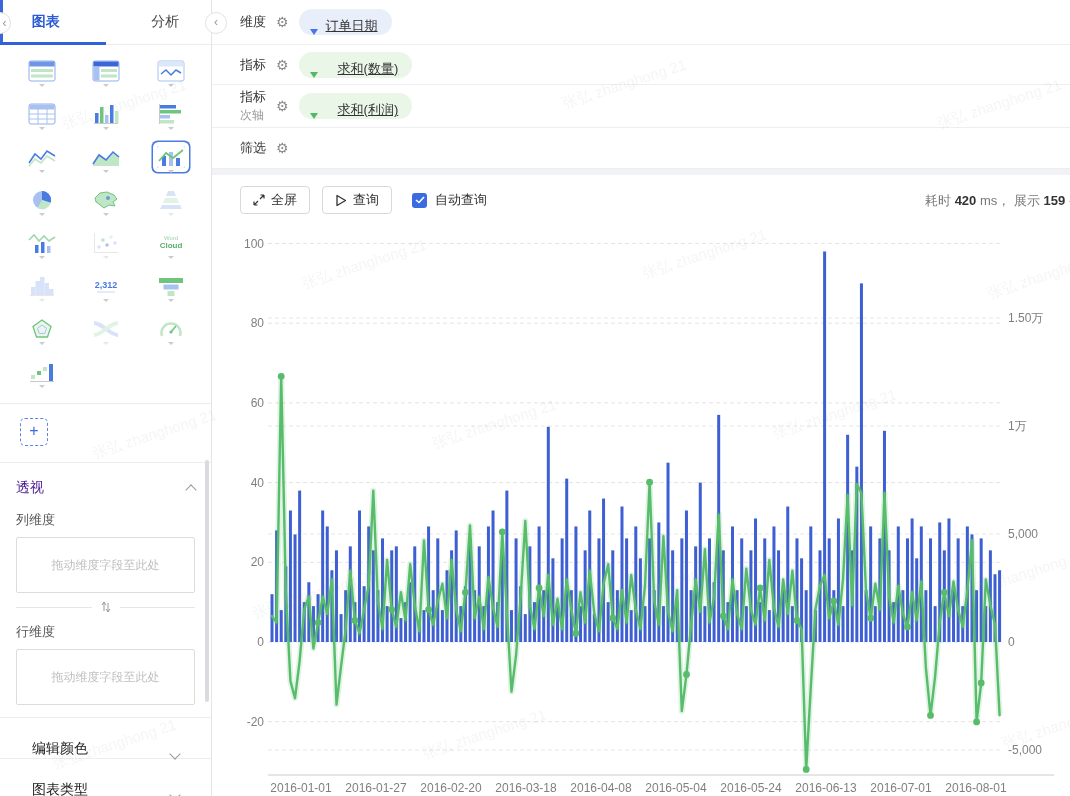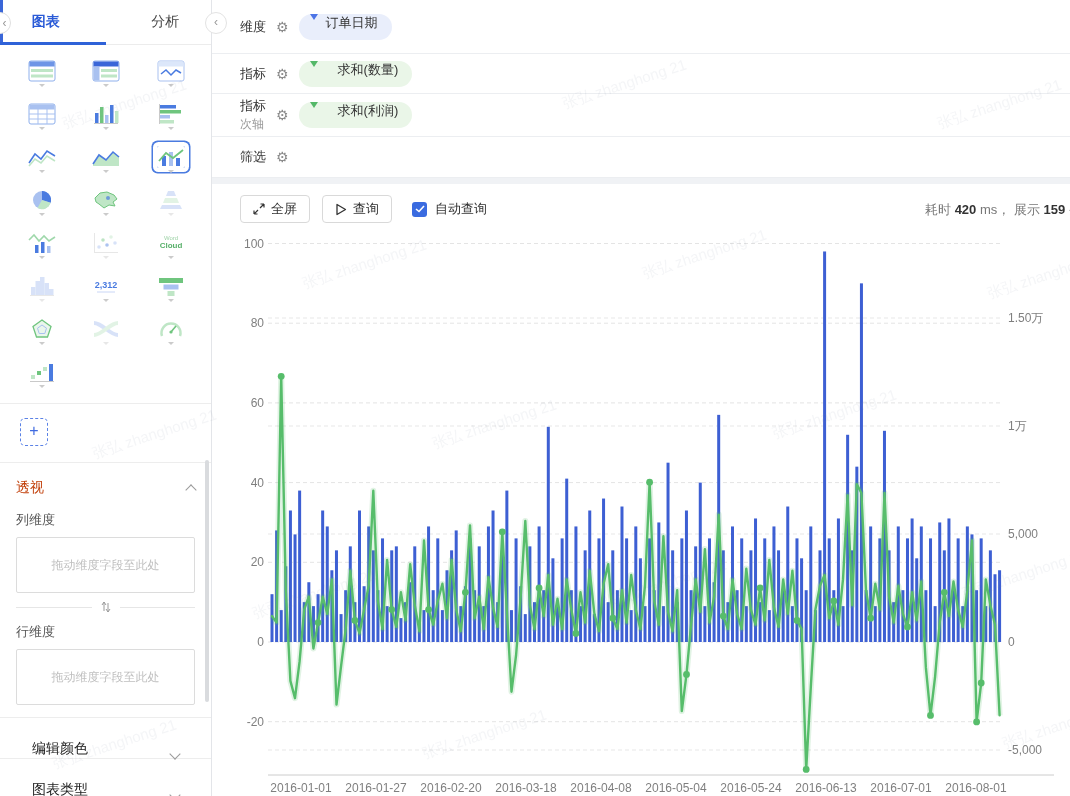--- a/index.html
+++ b/index.html
@@ -19,21 +19,21 @@
   .ctgrid{display:grid;grid-template-columns:repeat(3,1fr);padding:8px 8px 2px 10px;}
   .ct{height:43px;display:flex;flex-direction:column;align-items:center;justify-content:center;cursor:pointer;}
   .ct svg{display:block;}
   .ct .car{width:0;height:0;border:3px solid transparent;border-top-color:#cbcbcb;margin-top:2px;}
   .ct.sel svg{box-shadow:0 0 0 4px #fff,0 0 0 5.5px #4a7be0;border-radius:2px;}
   .ct.dis{opacity:.45;}
   .sb-div{height:1px;background:#ededed;margin:4px 0;}
   .addwrap{padding:10px 0 12px 20px;}
   .addbtn{width:26px;height:26px;border:1px dashed #5b82e6;border-radius:5px;color:#3f6ae0;
           font-size:16px;line-height:24px;text-align:center;cursor:pointer;}
-  .pivot-head{display:flex;align-items:center;padding:0 16px;height:42px;font-size:14px;color:#c2410c;}
+  .pivot-head{display:flex;align-items:center;padding:0 16px;height:42px;font-size:14px;color:#4c1d95;}
   .chev{width:7px;height:7px;border-right:1.5px solid #9a9a9a;border-bottom:1.5px solid #9a9a9a;
         display:inline-block;}
   .chev.down{transform:rotate(45deg);margin-top:-4px;}
   .chev.up{transform:rotate(-135deg);margin-top:4px;}
   .pivot-head .chev{margin-left:auto;}
   .dim-label{font-size:13px;color:#555;padding:2px 16px 8px;}
   .dropzone{margin:0 16px;height:54px;border:1px solid #dcdcdc;border-radius:2px;
             display:flex;align-items:center;justify-content:center;}
   .dz-ph{font-size:12px;color:#bfbfbf;}
   .swap-row{display:flex;align-items:center;margin:8px 16px;}
@@ -47,22 +47,22 @@
   .sb-scroll{position:absolute;right:2px;top:460px;width:4px;height:242px;background:#d9dbde;border-radius:2px;}
   
   .main{position:absolute;left:212px;top:0;width:858px;height:796px;background:#fff;}
   .panel-collapse{position:absolute;left:-7px;top:12px;width:20px;height:20px;border-radius:50%;
         background:#fff;border:1px solid #e3e3e3;color:#999;font-size:12px;line-height:18px;
         text-align:center;z-index:40;}
   .cfg-row{display:flex;align-items:center;border-bottom:1px solid #eceef1;padding-left:28px;box-sizing:border-box;}
   .cfg-label{font-size:13px;color:#333;width:34px;}
   .cfg-label .sub{display:block;font-size:12px;color:#9b9b9b;margin-top:1px;}
   .gear{font-size:14px;color:#8a8a8a;margin:0 10px 0 2px;cursor:pointer;}
-  .pill{display:inline-flex;align-items:flex-start;height:26px;border-radius:13px;padding:0 14px 0 11px;
-        font-size:13px;color:#333;cursor:pointer;white-space:nowrap;}
+  .pill{display:inline-flex;align-items:flex-end;height:26px;border-radius:13px;padding:0 14px 0 11px;
+        font-size:13px;color:#333;cursor:pointer;white-space:nowrap;text-decoration:underline;}
   .pill .tri{width:0;height:0;border-left:4.5px solid transparent;border-right:4.5px solid transparent;
         border-top:6px solid #4c74e6;margin-right:8px;}
   .pill.dim{background:#e9eefb;}
   .pill.meas{background:#eaf6e8;gap:12px;}
   .pill.meas .tri{border-top-color:#54b868;}
   .gap-band{height:6px;background:#f0f2f5;}
   .toolbar{position:relative;height:50px;display:flex;align-items:center;padding-left:28px;}
   .btn{display:inline-flex;align-items:center;height:28px;padding:0 12px;border:1px solid #d9d9d9;
        border-radius:4px;background:#fff;font-size:13px;color:#333;margin-right:12px;cursor:pointer;}
   .btn svg{margin-right:6px;}
@@ -342,21 +342,21 @@
     
   </div>
 
   <div class="sb-scroll"></div>
   <div class="edge-collapse">‹</div>
 </div>
 
 <div class="main">
   <div class="panel-collapse">‹</div>
 
-  <div class="cfg-row" style="height:54px">
+  <div class="cfg-row" style="height:45px">
     <span class="cfg-label">维度</span>
     <span class="gear">⚙</span>
     <span class="pill dim">
       <i class="tri"></i>
       <span>订单日期</span>
     </span>
   </div>
   <div class="cfg-row" style="height:40px">
     <span class="cfg-label">指标</span>
     <span class="gear">⚙</span>

